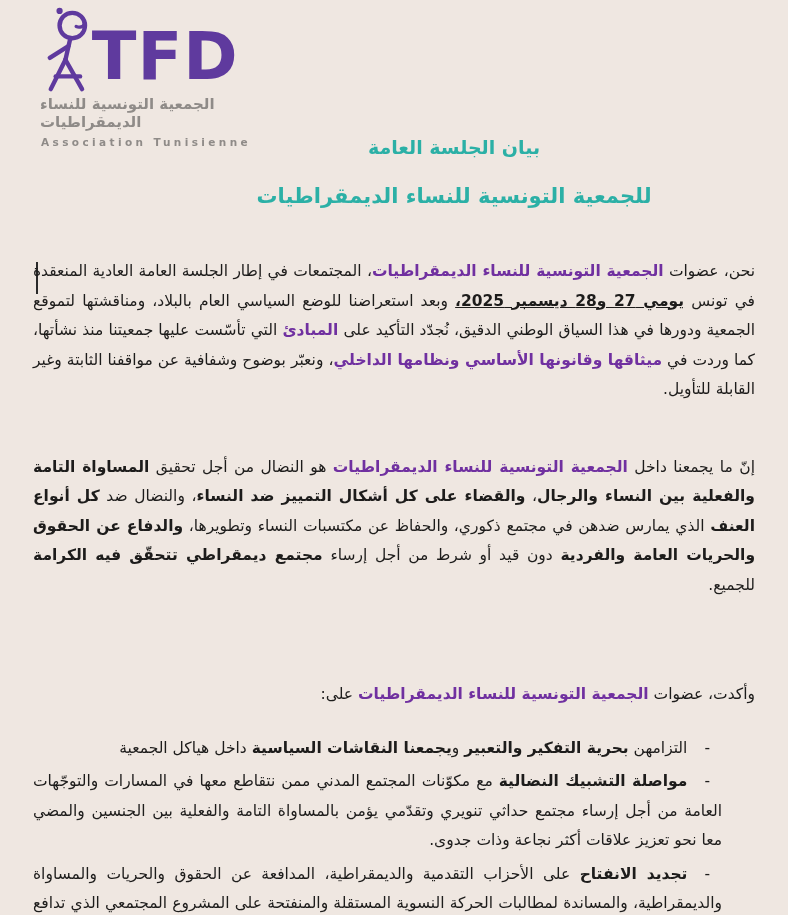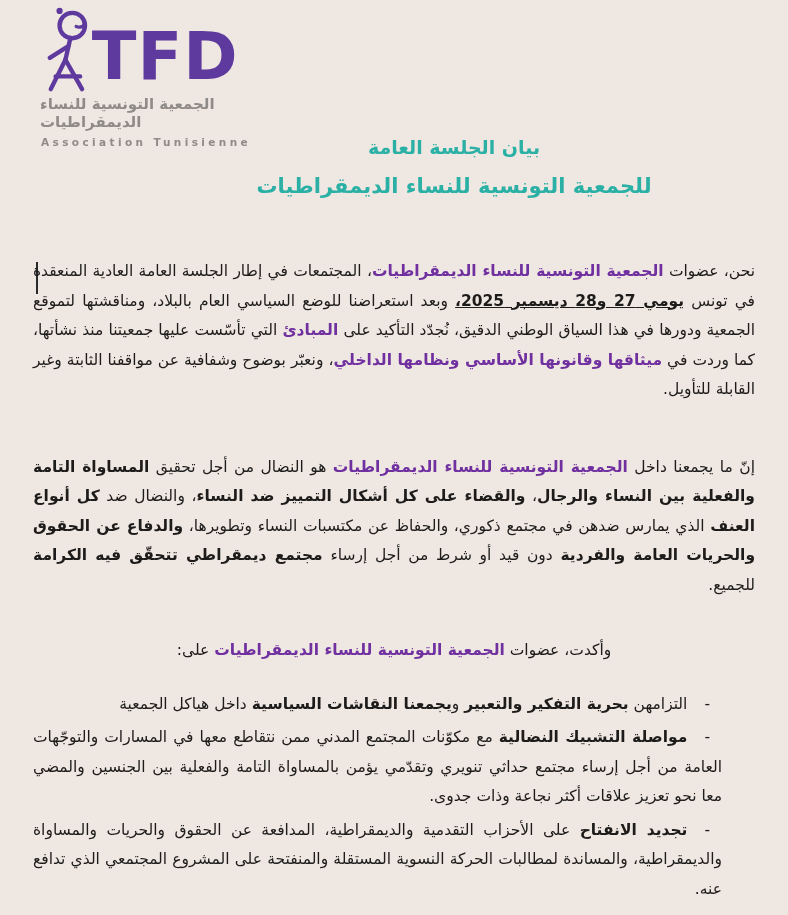--- a/index.html
+++ b/index.html
@@ -27,38 +27,38 @@
     letter-spacing: 3.4px; line-height: 15px;
     margin-top: 4px; padding-left: 1px; font-weight: bold;
   }
 
   
   .headings {
     position: absolute; top: 136px; left: 120px; right: 0;
     text-align: center; direction: rtl;
     color: #2bb0a6; font-weight: bold;
   }
-  .h1 { font-size: 19px; margin-bottom: 16px; }
+  .h1 { font-size: 19px; margin-bottom: 26px; }
   .h2 { font-size: 21px; }
 
   
   .caret {
     position: absolute; left: 36px; top: 262px;
     width: 2px; height: 32px; background: #2a2a2a;
   }
 
   
   .content {
     position: absolute; top: 257px; right: 33px; left: 33px;
     direction: rtl; text-align: justify;
     font-size: 15.5px; line-height: 29.5px;
   }
   .para { margin: 0; }
   .para2 { margin-top: 48px; }
-  .affirm { margin-top: 36px; text-align: center; }
+  .affirm { margin-top: 80px; text-align: right; }
   .list { margin-top: 24px; }
   .li {
     margin: 0 33px 4px 0;
     text-indent: 12px;
     text-align: justify;
   }
   .dash { margin-left: 17px; }
 
   .b  { font-weight: bold; }
   .pb { font-weight: bold; color: #7030a0; }

